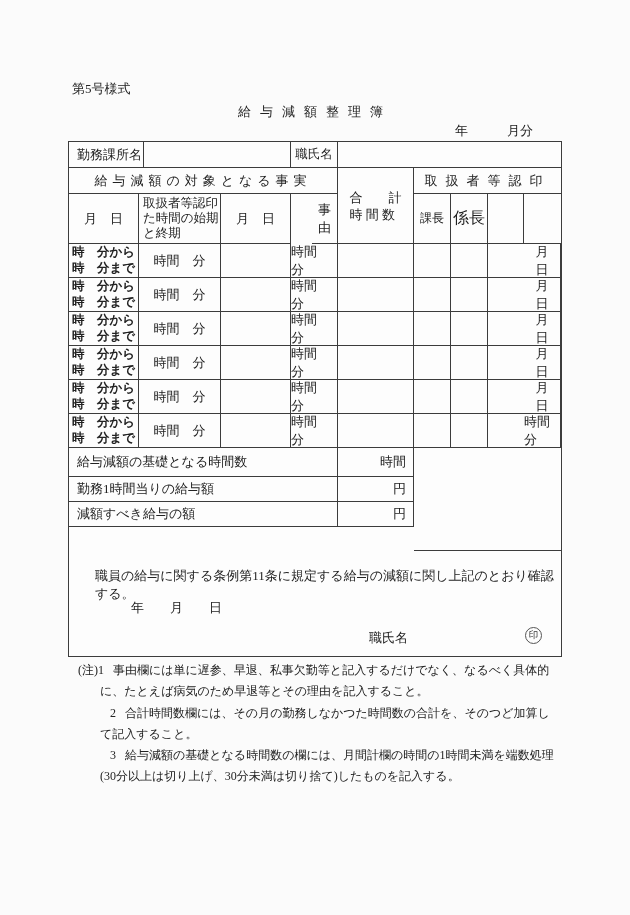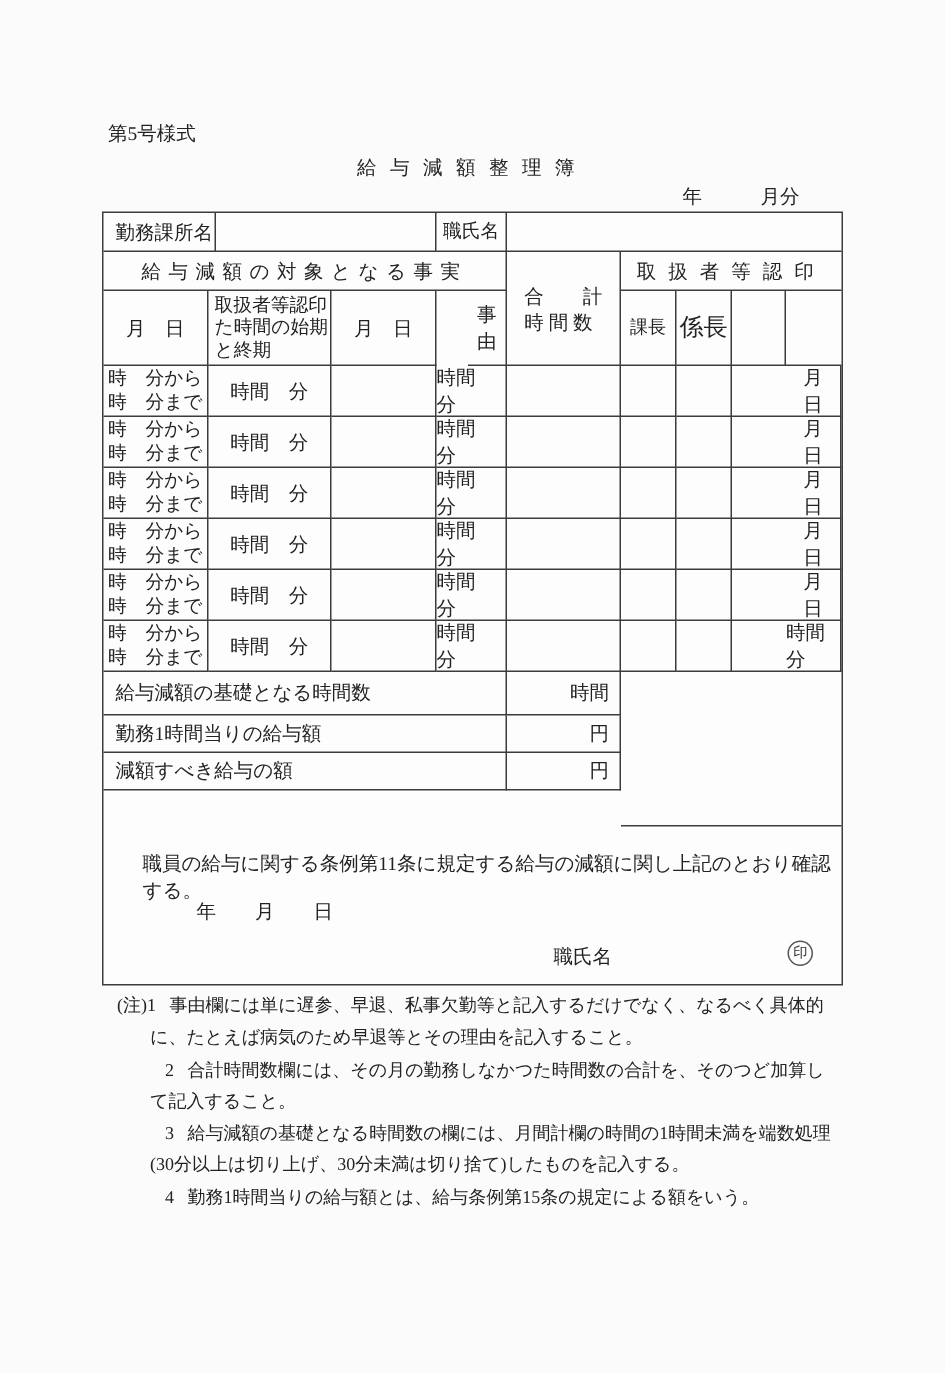--- a/index.html
+++ b/index.html
@@ -55,21 +55,21 @@
   .h-approve { grid-area: 1 / 6 / 2 / 10; letter-spacing: 8px; text-align: right; }
   .h-md      { grid-area: 2 / 1; }
   .h-period  { grid-area: 2 / 2; line-height: 15px; font-size: 12.5px;
                justify-content: flex-start; padding-left: 4px; }
   .h-hours   { grid-area: 2 / 3; letter-spacing: 9px; }
   .h-reason  { grid-area: 2 / 4; margin-left: 21px; }
   .h-kacho   { grid-area: 2 / 6; font-size: 12px; }
   .h-kakari  { grid-area: 2 / 7; font-size: 16px; }
   .h-b1      { grid-area: 2 / 8; }
   .h-b2      { grid-area: 2 / 9; }
-  .row-period { line-height: 15.5px; font-size: 12.5px; }
+  .row-period { line-height: 15.5px; font-size: 12.5px; font-weight: bold; }
   .big-empty { grid-area: 9 / 6 / 13 / 10; }
 
   .sec-c { position: relative; height: 105px; font-size: 13px; }
   .stmt   { position: absolute; left: 26px; top: 16px; }
   .c-date { position: absolute; left: 62px; top: 48px; }
   .signer { position: absolute; left: 300px; top: 78px; }
   .seal {
     position: absolute; left: 456px; top: 76px;
     width: 17px; height: 17px; border: 1px solid #555; border-radius: 50%;
     display: flex; align-items: center; justify-content: center;
@@ -208,17 +208,16 @@
   </div>
 
   <div class="notes">
 
       <div class="note first"><span class="marker">(注)1</span><span>事由欄には単に遅参、早退、私事欠勤等と記入するだけでなく、なるべく具体的に、たとえば病気のため早退等とその理由を記入すること。</span></div>
 
       <div class="note numbered"><span class="marker">2</span><span>合計時間数欄には、その月の勤務しなかつた時間数の合計を、そのつど加算して記入すること。</span></div>
 
       <div class="note numbered"><span class="marker">3</span><span>給与減額の基礎となる時間数の欄には、月間計欄の時間の1時間未満を端数処理(30分以上は切り上げ、30分未満は切り捨て)したものを記入する。</span></div>
 
-      <div class="note numbered"><span class="marker">4</span><span>勤務1時間当りの給与額とは、給与条例第15条の規定による額をいう。</span></div>
 
   </div>
 
 </div>
 
 </body></html>

